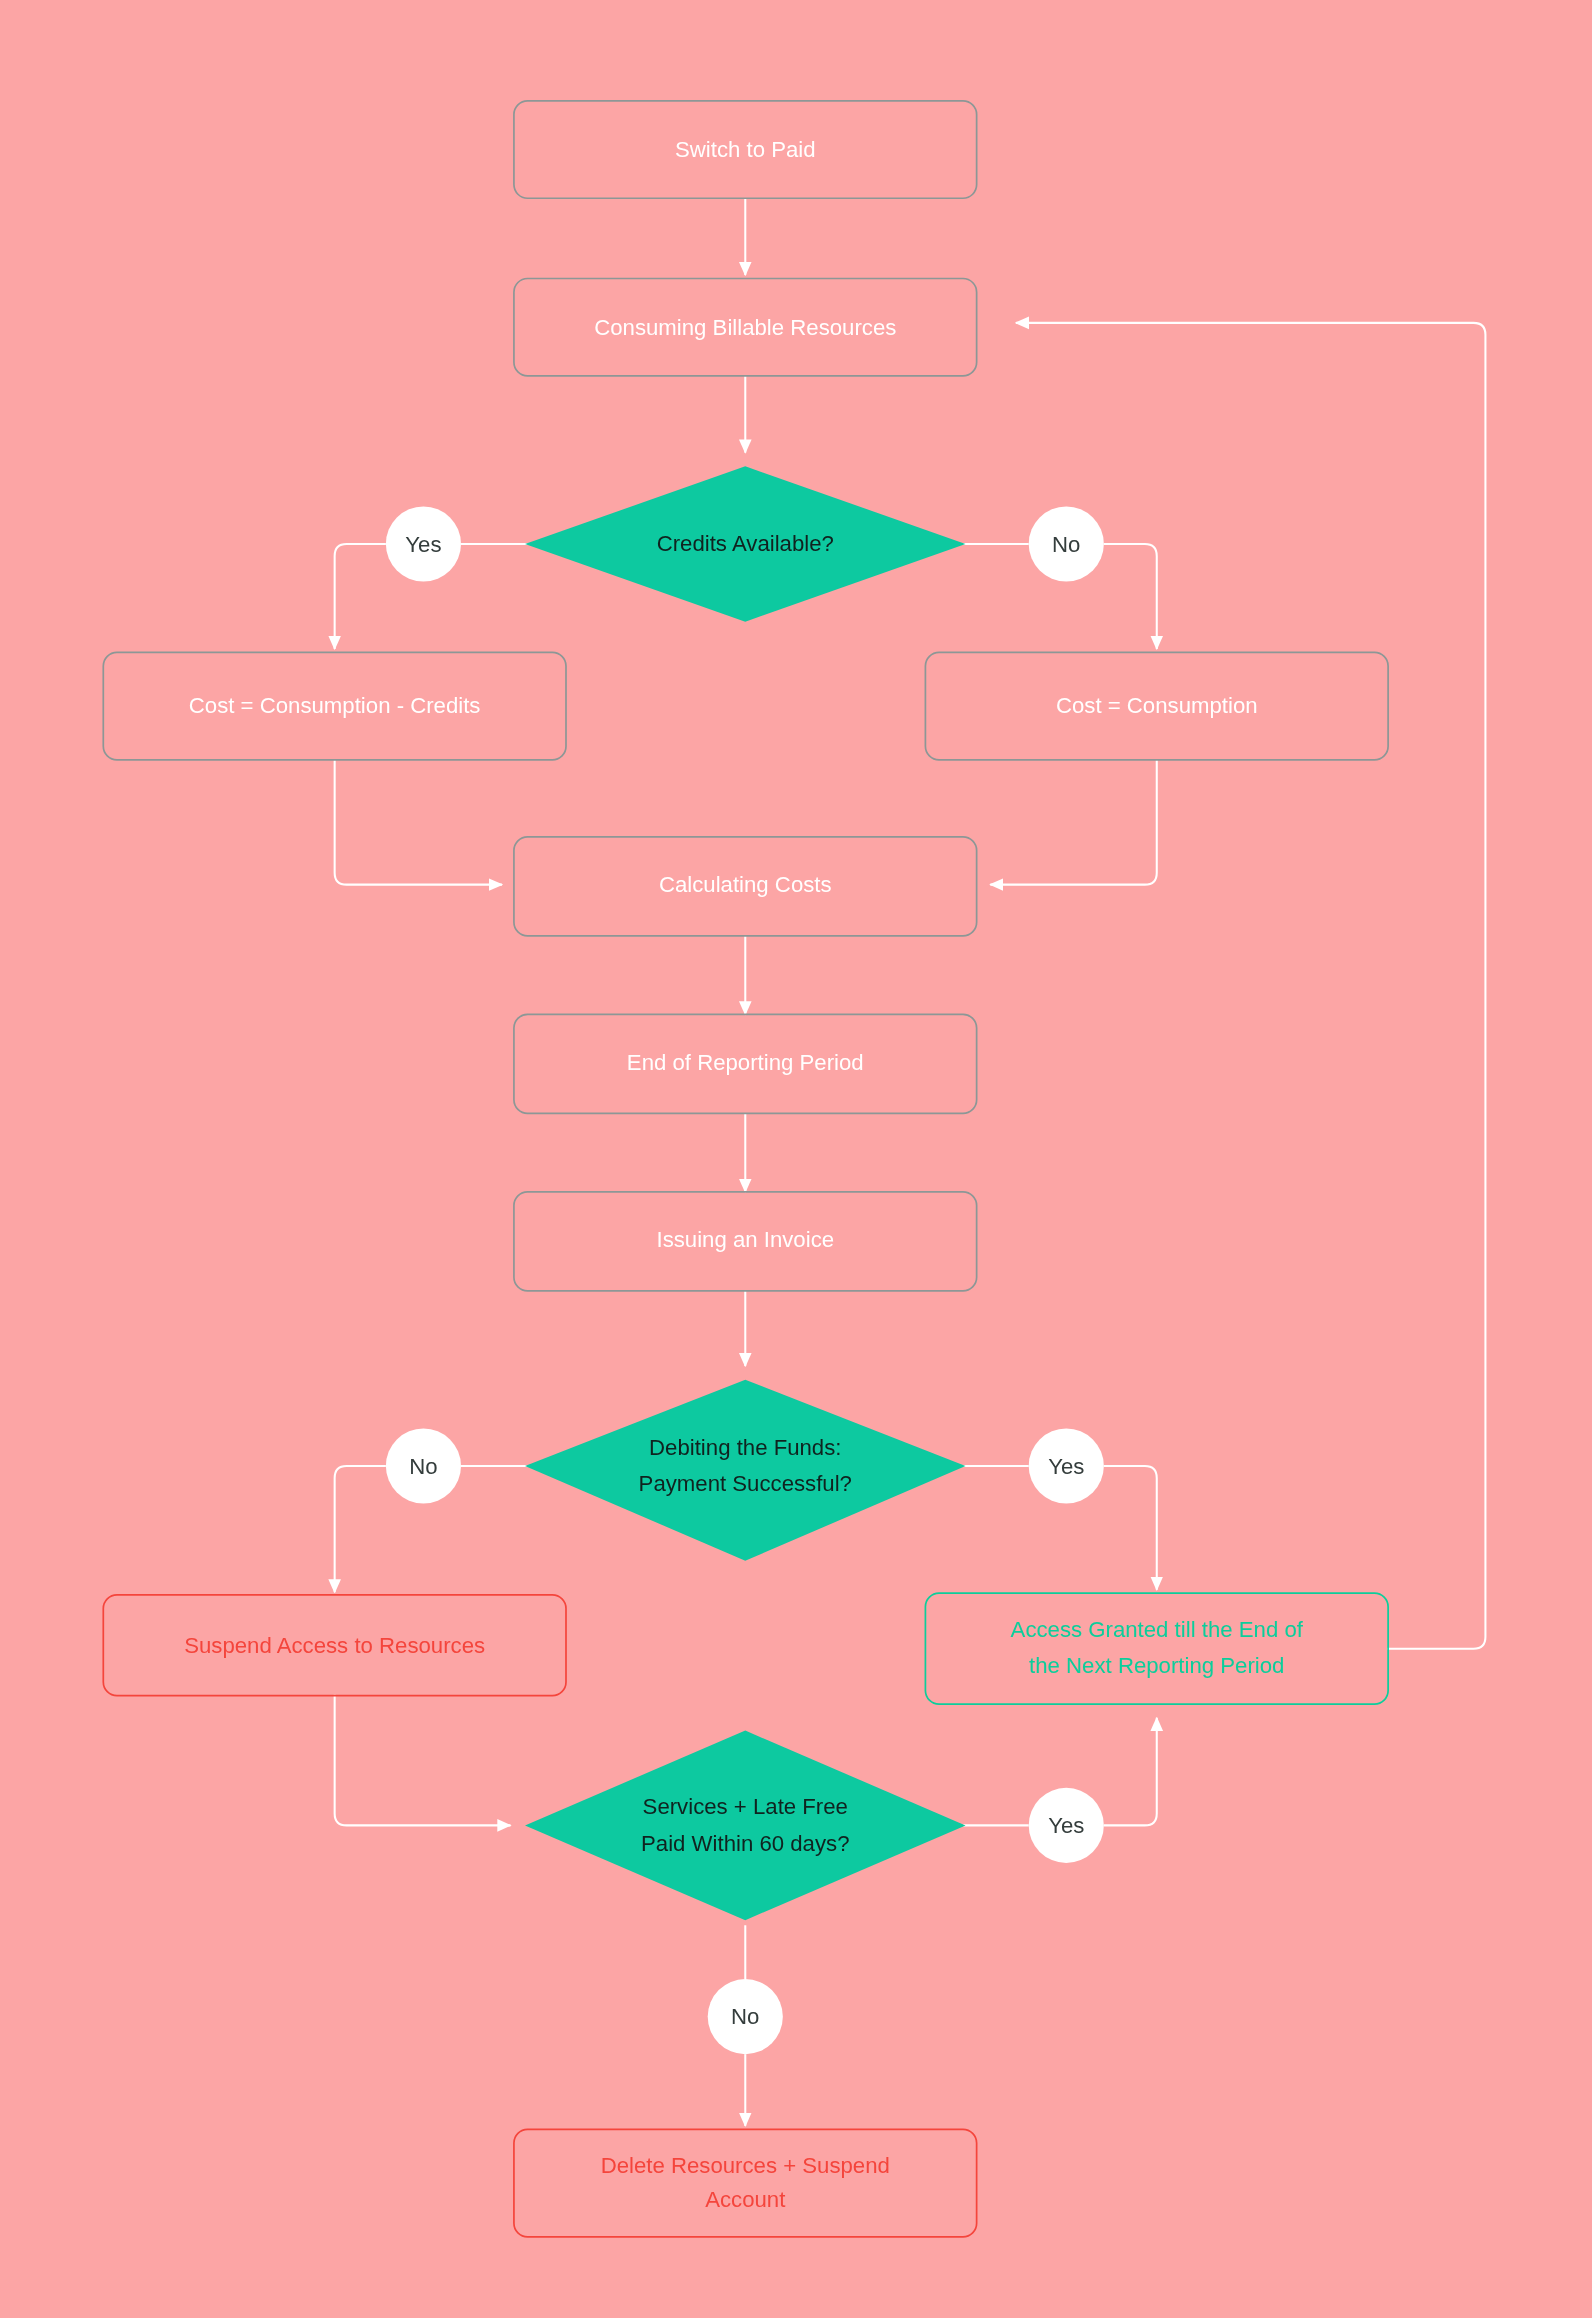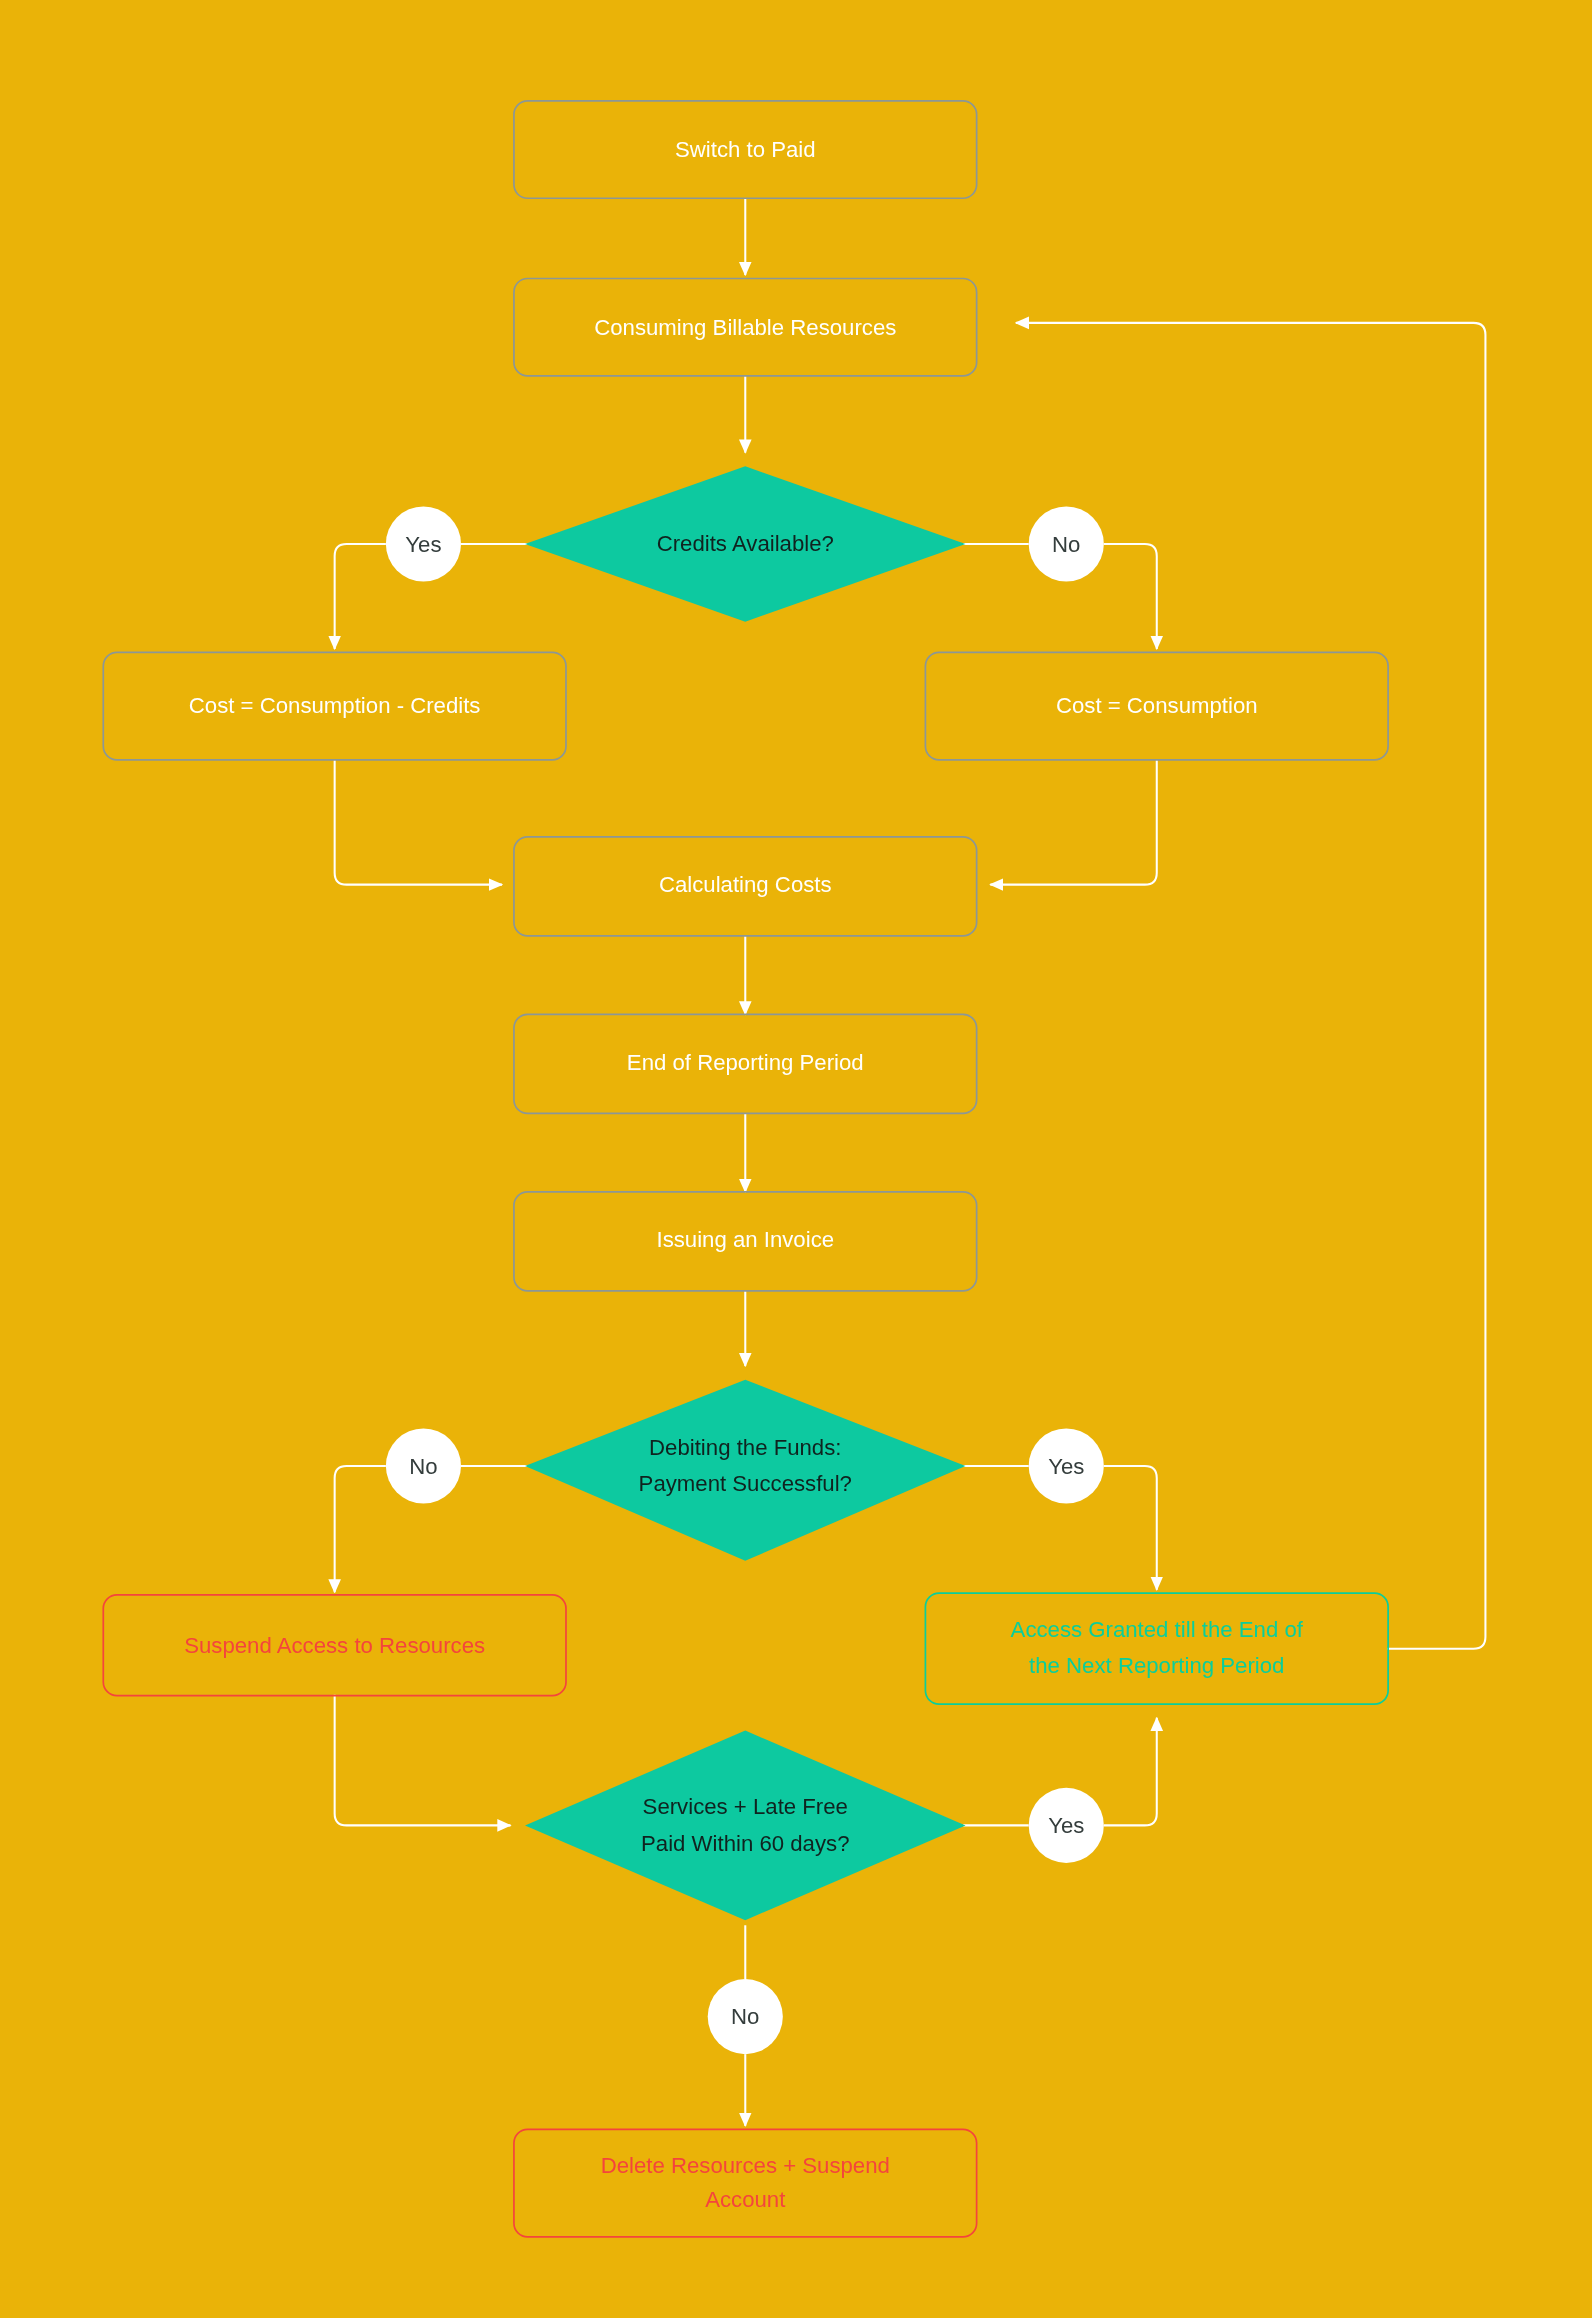--- a/index.html
+++ b/index.html
@@ -10,21 +10,21 @@
   body {
     width: 1593px;
     height: 2319px;
     overflow: hidden;
     font-family: "Liberation Sans", sans-serif;
   }
   #canvas {
     position: relative;
     width: 1593px;
     height: 2319px;
-    background: #eab308;
+    background: #fca5a5;
   }
   svg.flow {
     position: absolute;
     top: 0;
     left: 0;
     width: 1593px;
     height: 2319px;
   }
   .node-rect {
     fill: none;

